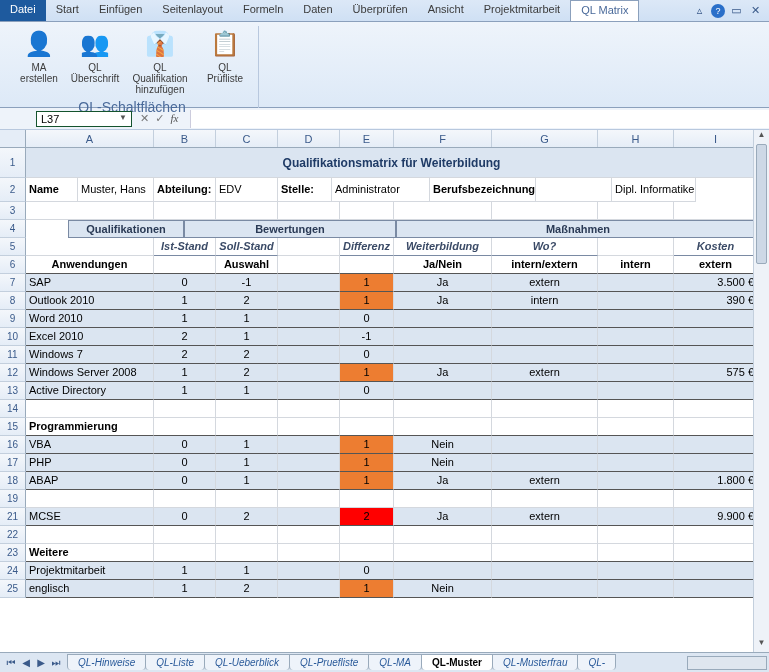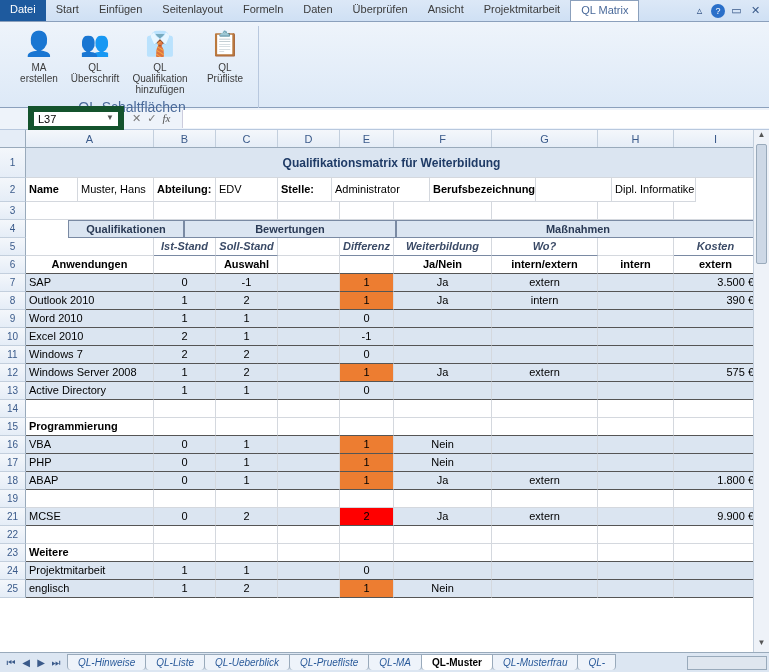--- a/index.html
+++ b/index.html
@@ -18,21 +18,21 @@
 .ribbon-body { height: 86px; background: linear-gradient(#eef4fb,#dde9f7); border-bottom: 1px solid #8ba0bc; padding: 4px 6px 0; }
 .ribbon-group { display: inline-block; border-right: 1px solid #b8c8de; height: 82px; padding: 0 6px; text-align: center; }
 .ribbon-buttons { display: flex; gap: 2px; }
 .ribbon-btn { display: flex; flex-direction: column; align-items: center; width: 54px; padding: 2px; cursor: pointer; }
 .ribbon-icon { width: 32px; height: 32px; display: flex; align-items: center; justify-content: center; font-size: 24px; }
 .ribbon-btn-label { font-size: 10px; color: #3b3b3b; line-height: 11px; margin-top: 2px; }
 .ribbon-group-label { font-size: 14px; color: #4a6a9a; margin-top: 2px; }
 
 
 .formula-row { display: flex; height: 22px; border-bottom: 1px solid #b8c8de; align-items: center; background: #eef3fa; }
-.name-box { width: 96px; margin-left: 28px; border: 6px solid #14532d; background: #fff; padding: 1px 4px; font-size: 11px; display: flex; align-items: flex-start; justify-content: space-between; }
+.name-box { width: 96px; margin-left: 36px; border: 1px solid #14532d; background: #fff; padding: 1px 4px; font-size: 11px; display: flex; align-items: flex-start; justify-content: space-between; }
 .name-box .arrow { font-size: 8px; color: #555; }
 .fx-icons { display: flex; gap: 6px; margin: 0 8px; color: #777; }
 .fx-label { font-style: italic; color: #555; margin-right: 4px; font-family: Liberation Serif, serif; }
 .formula-input { flex: 1; border-left: 1px solid #ccd; height: 18px; padding: 0 4px; background: #fff; }
 
 
 .grid-wrap { position: relative; }
 .col-headers { display: flex; height: 18px; background: linear-gradient(#f4f7fb,#e5edf7); border-bottom: 1px solid #9ab; }
 .corner { width: 26px; border-right: 1px solid #9ab; background: #e5edf7; }
 .col-h { border-right: 1px solid #c3cfdd; text-align: center; color: #3a5a8a; font-size: 11px; line-height: 18px; }

